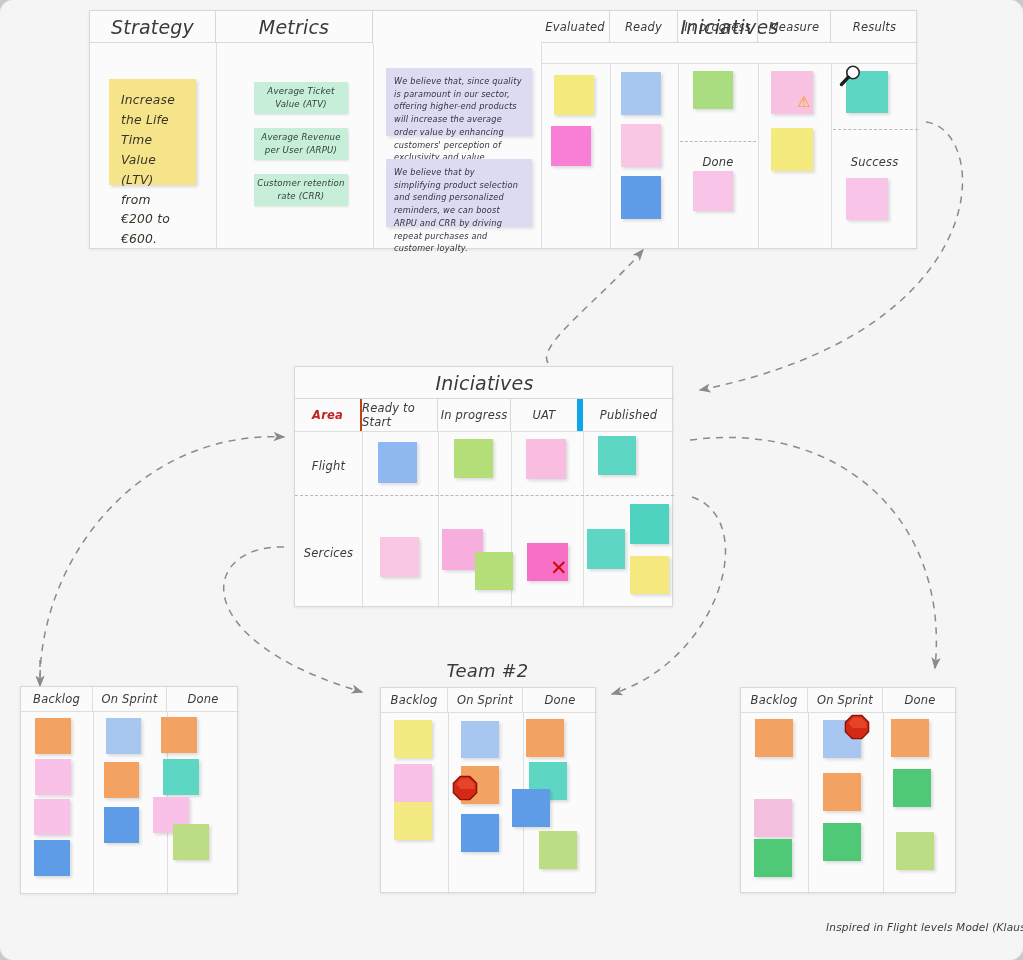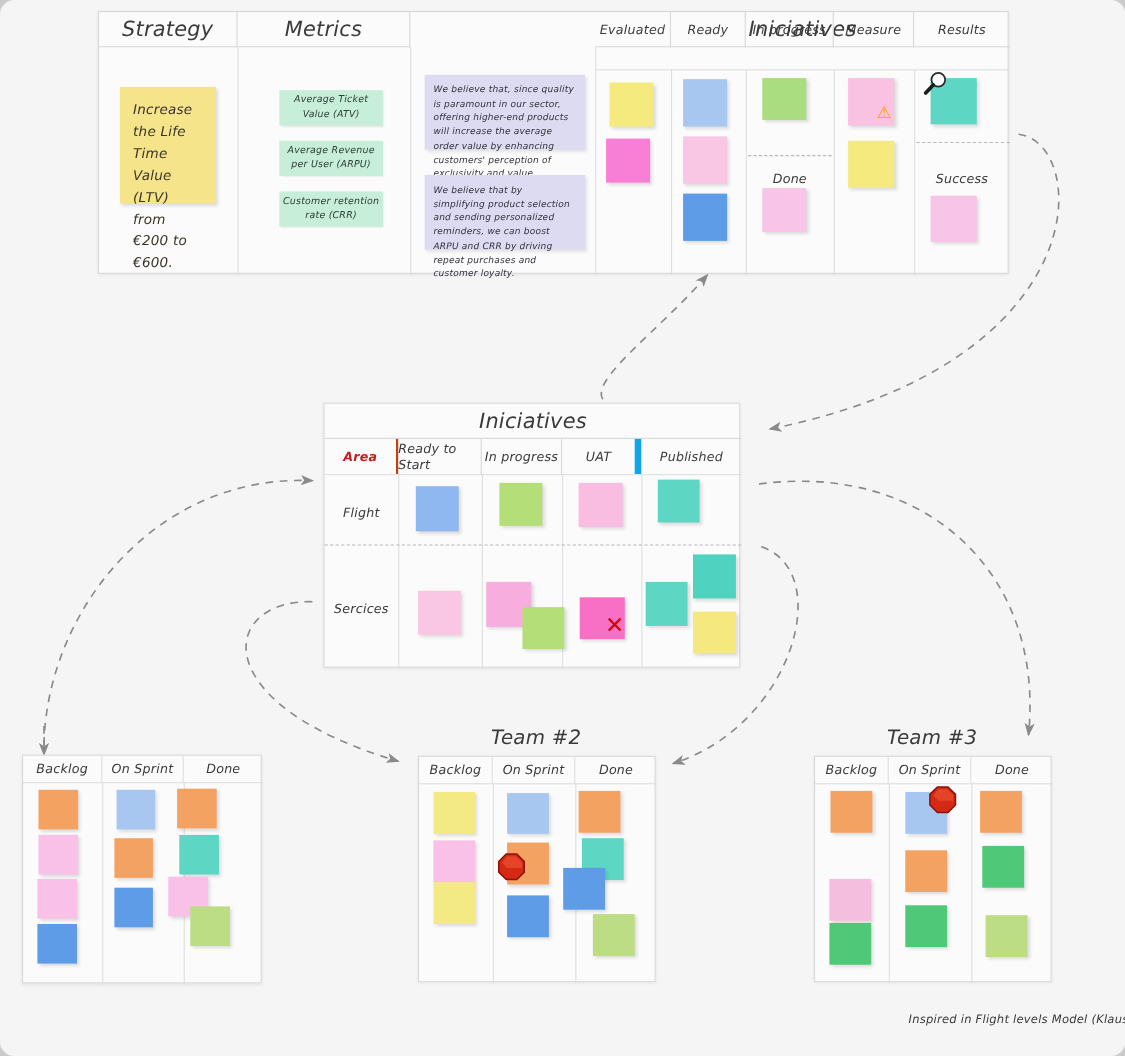--- a/index.html
+++ b/index.html
@@ -300,21 +300,20 @@
     <div class="note" style="left:148px; top:74px; width:38px; height:38px; background:#5ed6c4;"></div>
     <div class="note" style="left:131px; top:101px; width:38px; height:38px; background:#5f9ce8;"></div>
     <div class="note" style="left:158px; top:143px; width:38px; height:38px; background:#bcdd84;"></div>
 
     <svg class="marker" style="left:71px; top:87px;" width="26" height="26" viewBox="0 0 26 26">
       <polygon points="8.2,1.4 17.8,1.4 24.6,8.2 24.6,17.8 17.8,24.6 8.2,24.6 1.4,17.8 1.4,8.2" fill="#d42a15" stroke="#8c1205" stroke-width="1.4"></polygon>
       <polygon points="9,3.4 17,3.4 22.6,9 22.6,14 9,14 4.4,9" fill="#f45a38" opacity="0.55"></polygon>
     </svg>
   </div>
 
-  <div class="team-label hand" style="left:740px; top:660px; width:215px;">Team #3</div>
   <div class="board" style="left:740px; top:687px; width:216px; height:206px;">
     <div class="colhead hand" style="left:0; width:67px; height:24px; border-right:1px solid #dedede;">Backlog</div>
     <div class="colhead hand" style="left:67px; width:75px; height:24px; border-right:1px solid #dedede;">On Sprint</div>
     <div class="colhead hand" style="left:142px; width:74px; height:24px;">Done</div>
     <div class="hline" style="left:0; top:24px; width:216px;"></div>
     <div class="vline" style="left:67px; top:24px; height:182px;"></div>
     <div class="vline" style="left:142px; top:24px; height:182px;"></div>
 
     <div class="note" style="left:14px; top:31px; width:38px; height:38px; background:#f4a261;"></div>
     <div class="note" style="left:13px; top:111px; width:38px; height:38px; background:#f4bede;"></div>

